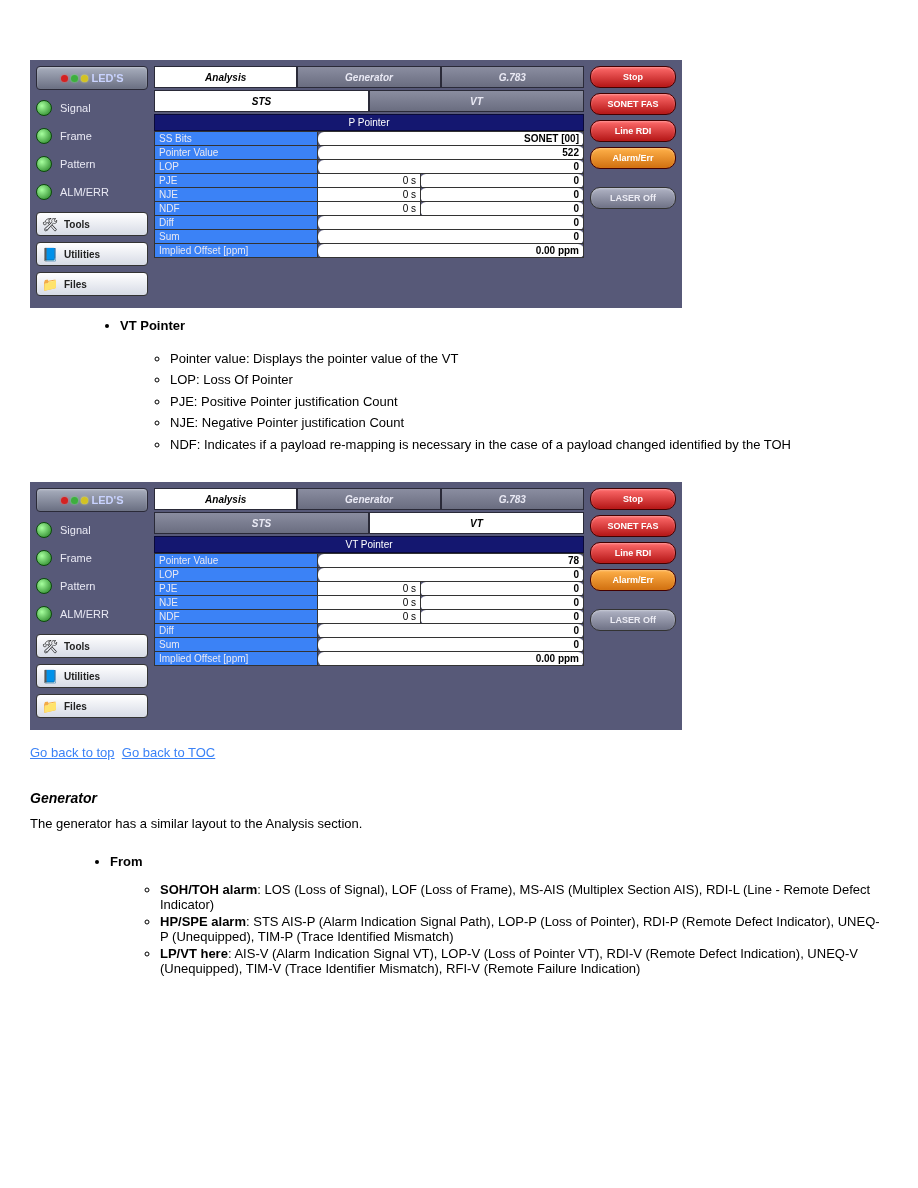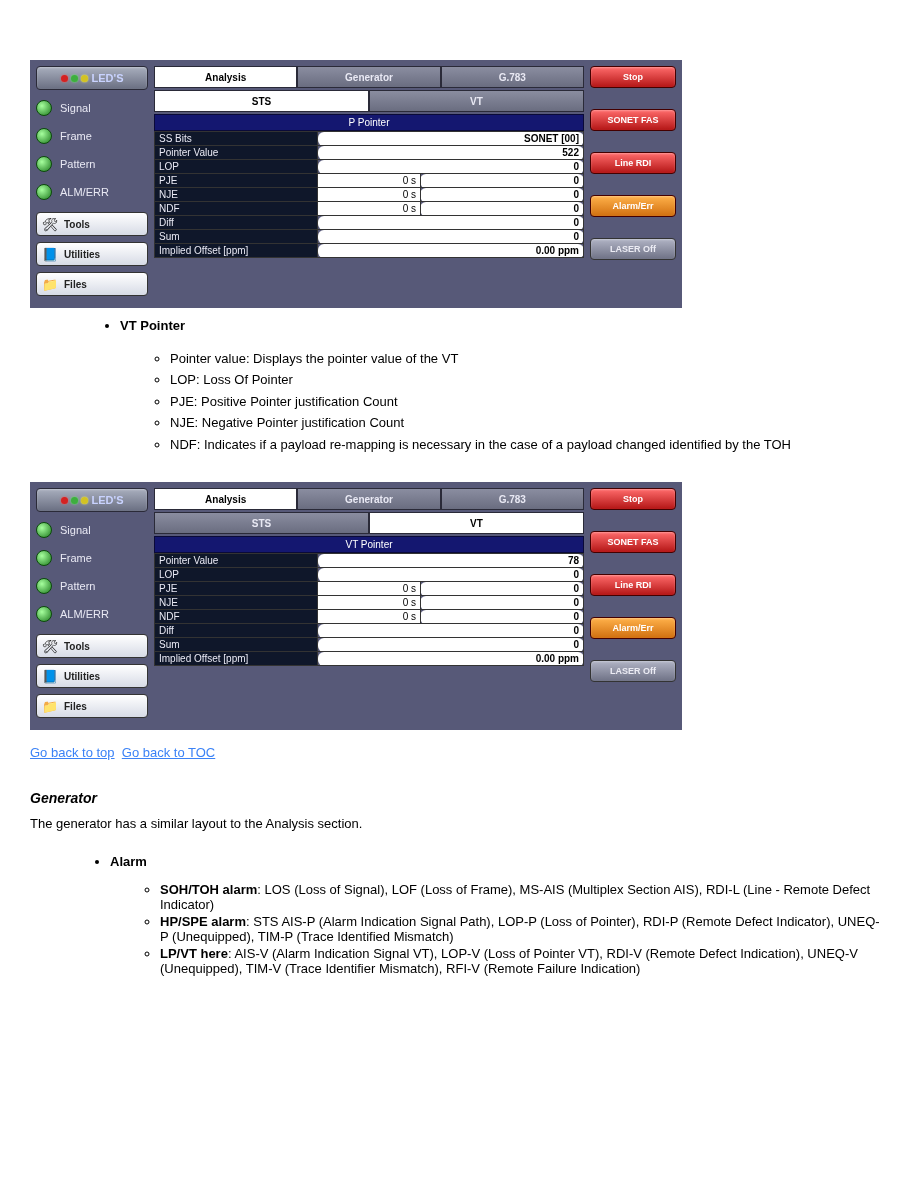--- a/index.html
+++ b/index.html
@@ -65,43 +65,44 @@
   .tab-row { display:flex; margin-bottom:2px; }
   .tab {
     flex:1;
     height:20px;
     display:flex;
     align-items:center;
     justify-content:center;
     font-size:10px;
     font-weight:bold;
     border:1px solid #2a2a38;
+    font-style:italic;
   }
   .tab.active { background:#ffffff; color:#000; }
   .tab.inactive { background:linear-gradient(#8a8da0,#6a6d80); color:#e9e9f4; }
   .section-header {
     background:#141770;
     color:#fff;
     text-align:center;
     font-size:10px;
     font-weight:normal;
     padding:2px 0;
     border:1px solid #0a0a38;
   }
   .data-table { width:100%; border-collapse:collapse; font-size:10px; }
   .data-table td { background:#fff; border:1px solid #333; padding:1px 4px; }
-  .data-table td.label { background:#0f172a; color:#e9e9f4; width:38%; }
+  .data-table td.label { background:#3b82f6; color:#e9e9f4; width:38%; }
   .data-table td.mid { width:24%; text-align:right; }
   .data-table td.val { text-align:right; font-weight:bold; color:#000;border-radius:6px; }
 
   .right-col { width:86px; flex-shrink:0; }
   .rbtn {
     height:20px;
-    border-radius:4px;
-    margin-bottom:21px;
+    border-radius:10px;
+    margin-bottom:5px;
     display:flex;
     align-items:center;
     justify-content:center;
     font-size:9px;
     font-weight:bold;
     color:#fff;
     border:1px solid #400;
     box-shadow: inset 0 1px 2px rgba(255,255,255,0.3);
   }
   .rbtn.red { background:linear-gradient(#ff6b6b,#b41616); }
@@ -347,21 +348,21 @@
   </div>
 
   <br>
   <div><a href="#" class="link">Go back to top</a>&nbsp;&nbsp;<a href="#" class="link">Go back to TOC</a></div>
 
   <div class="section-title">Generator</div>
   <div>The generator has a similar layout to the Analysis section.</div>
   <br>
 
   <ul class="bullet-disc">
-      <li><span class="bold">Alarm</span></li>
+      <li><span class="bold">From</span></li>
     </ul>
   <ul class="bullet-circle">
     <li><span class="bold">SOH/TOH alarm</span><span>: LOS (Loss of Signal), LOF (Loss of Frame), MS-AIS (Multiplex Section AIS), RDI-L (Line - Remote Defect Indicator)</span></li>
     <li><span class="bold">HP/SPE alarm</span><span>: STS AIS-P (Alarm Indication Signal Path), LOP-P (Loss of Pointer), RDI-P (Remote Defect Indicator), UNEQ-P (Unequipped), TIM-P (Trace Identified Mismatch)</span></li>
     <li><span class="bold">LP/VT here</span><span>: AIS-V (Alarm Indication Signal VT), LOP-V (Loss of Pointer VT), RDI-V (Remote Defect Indication), UNEQ-V (Unequipped), TIM-V (Trace Identifier Mismatch), RFI-V (Remote Failure Indication)</span></li>
   </ul>
 
 </div>
 
 </body></html>

